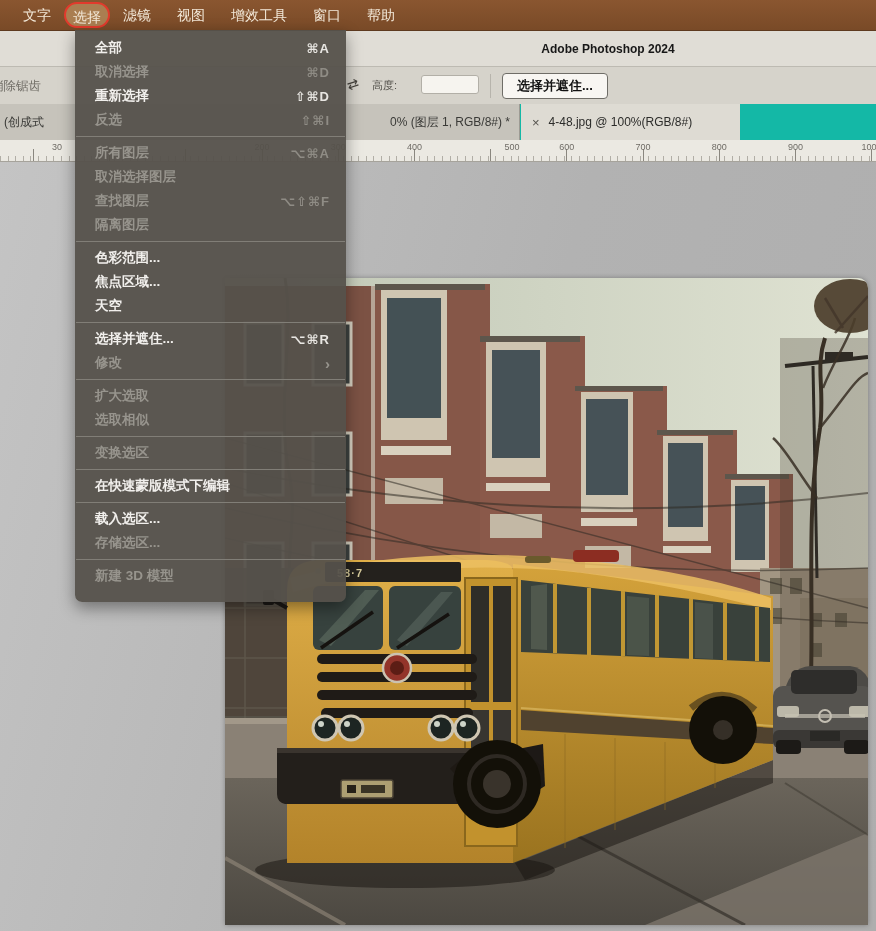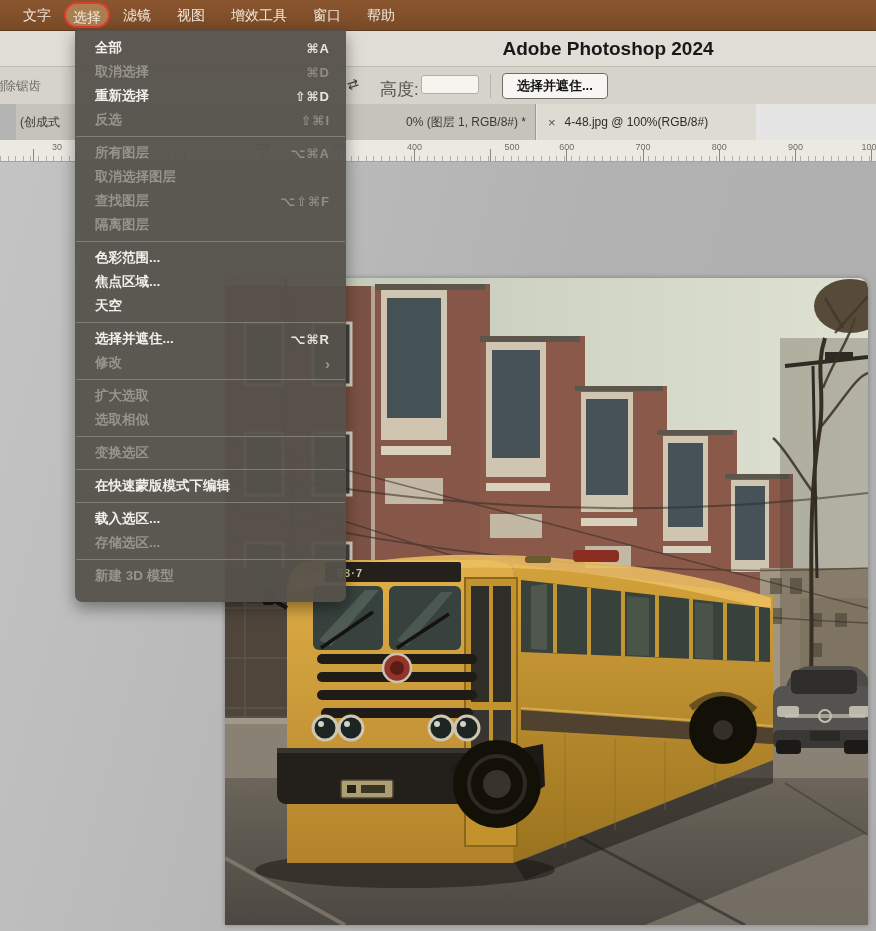--- a/index.html
+++ b/index.html
@@ -12,37 +12,37 @@
            display:flex;align-items:center;z-index:50;}
   .mi{padding:0 13px;height:26px;line-height:26px;font-size:14px;font-weight:normal;
       color:#f3e9d9;white-space:nowrap;box-sizing:border-box;}
   .mi:first-child{margin-left:10px;}
   .mi.sel{background:#aa7e51;border:2px solid #e23a2c;border-radius:13px;padding:0 7px;}
 
   
   .titlebar{top:30px;left:0;right:0;height:36px;background:#e0ddd6;border-top:1px solid #5e3a1f;
             box-sizing:border-box;z-index:10;}
   .titlebar .ttl{position:absolute;left:340px;right:0;top:0;height:100%;display:flex;
-                 align-items:center;justify-content:center;font-size:19px;font-weight:bold;color:#181818;}
+                 align-items:center;justify-content:center;font-size:12px;font-weight:bold;color:#181818;}
 
   
   .optionsbar{top:66px;left:0;right:0;height:38px;background:#d6d3cb;border-top:1px solid #bdbab2;
               box-sizing:border-box;z-index:10;}
   .frag-left{left:-9px;top:11px;font-size:12.5px;color:#6f6c65;white-space:nowrap;}
   .linkicon{left:347px;top:9px;font-size:14px;color:#45423c;transform:rotate(-18deg);}
-  .hlabel{left:380px;top:11px;font-size:17px;color:#54524c;}
+  .hlabel{left:372px;top:11px;font-size:11px;color:#54524c;}
   .hinput{left:421px;top:8px;width:58px;height:19px;background:#f6f4ef;border:1px solid #b2afa7;
           border-radius:3px;box-sizing:border-box;}
   .vsep{left:490px;top:7px;width:1px;height:24px;background:#b7b4ac;}
   .samask-btn{left:502px;top:6px;height:26px;padding:0 14px;background:#f8f6f2;border:1.5px solid #6f6d67;
               border-radius:4px;font-size:13px;font-weight:bold;color:#121212;display:flex;align-items:center;
               box-sizing:border-box;white-space:nowrap;}
 
   
-  .tabsbar{top:104px;left:16px;right:0;height:36px;background:#e5e5e5;z-index:10;}
+  .tabsbar{top:104px;left:0;right:0;height:36px;background:#14b8a6;z-index:10;}
   .tab1{left:0;top:0;width:520px;height:36px;background:#c6c3bb;border-right:1px solid #9d9a93;
         box-sizing:border-box;overflow:hidden;}
   .tab1 .t1l{position:absolute;left:4px;top:0;line-height:36px;font-size:12px;color:#3a3a37;}
   .tab1 .t1r{position:absolute;right:9px;top:0;line-height:36px;font-size:12px;color:#3a3a37;}
   .tab2{left:521px;top:0;width:219px;height:36px;background:#dedbd3;display:flex;align-items:center;
         box-sizing:border-box;}
   .tab2 .x{margin-left:11px;font-size:13px;color:#55534e;}
   .tab2 .lbl{margin-left:9px;font-size:12px;color:#2c2c2a;white-space:nowrap;}
 
   

